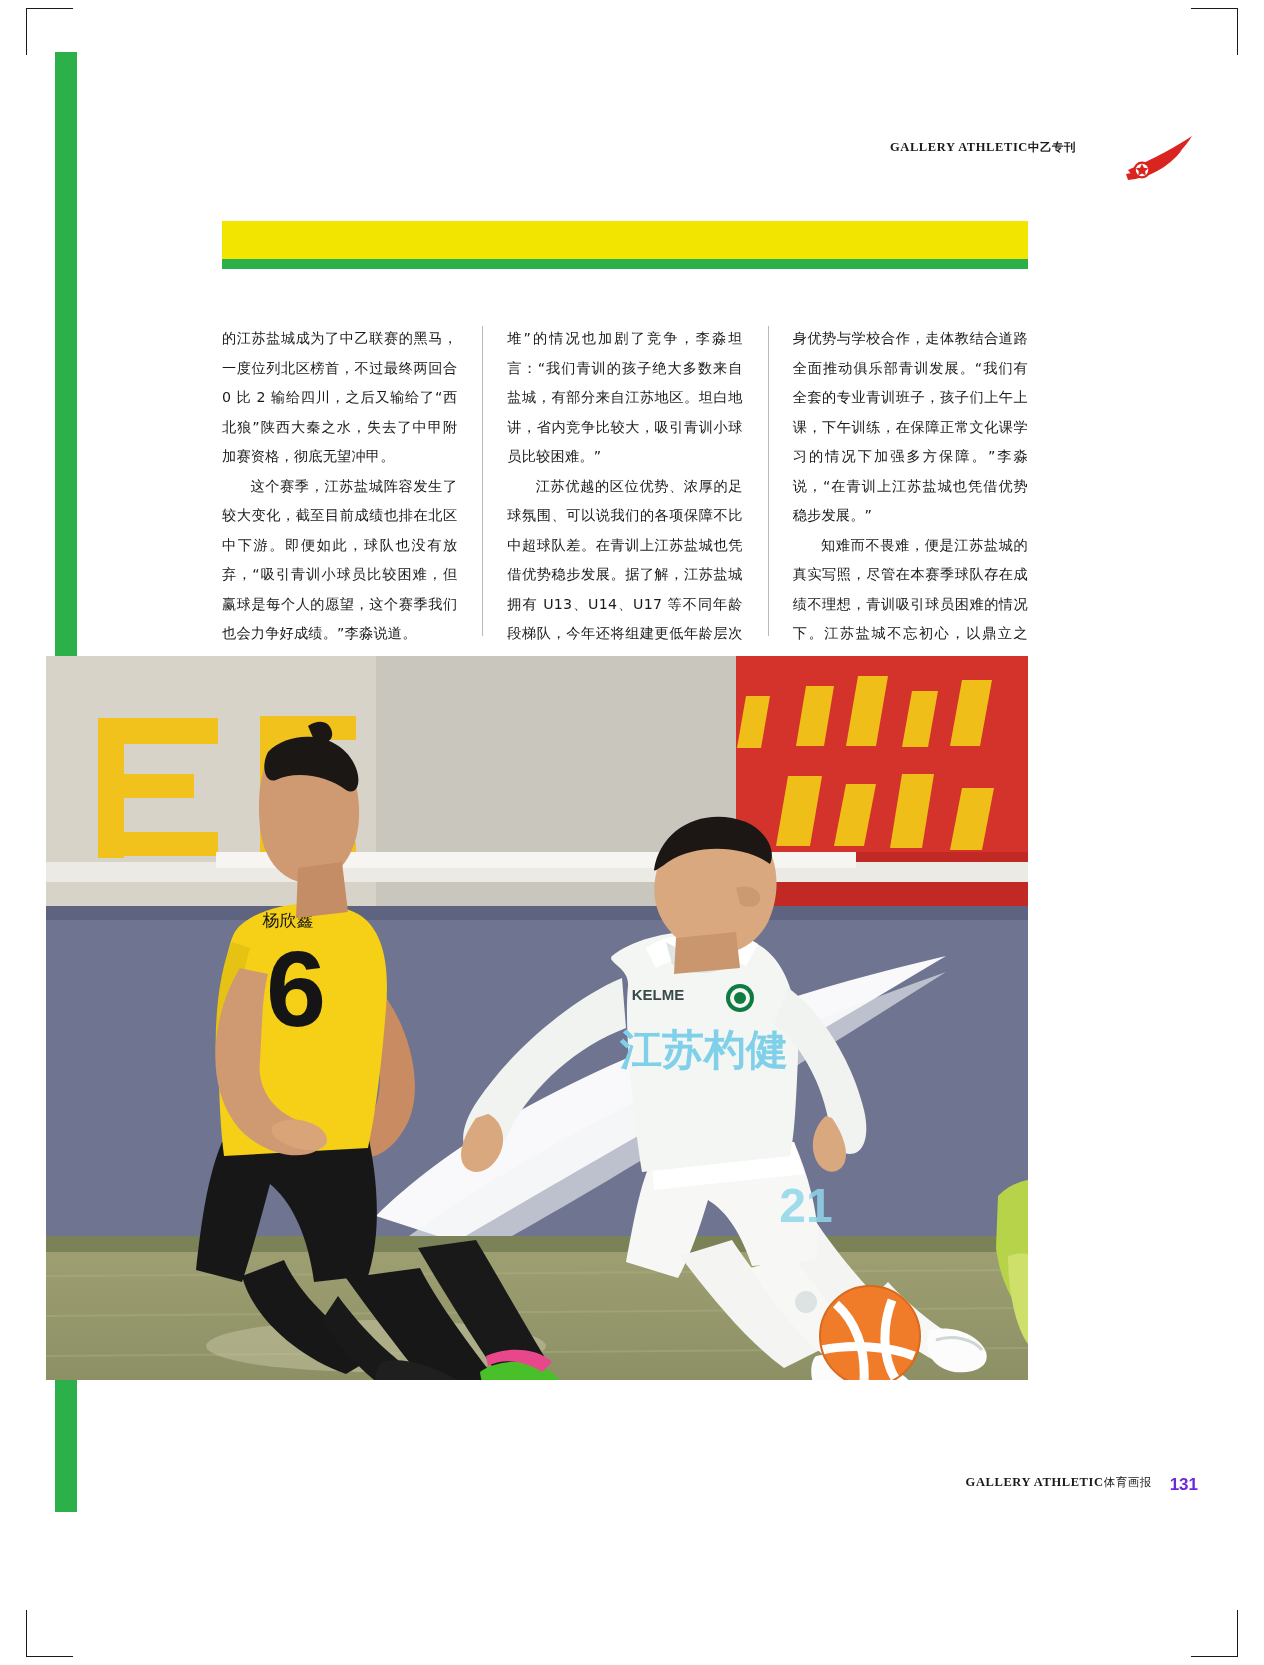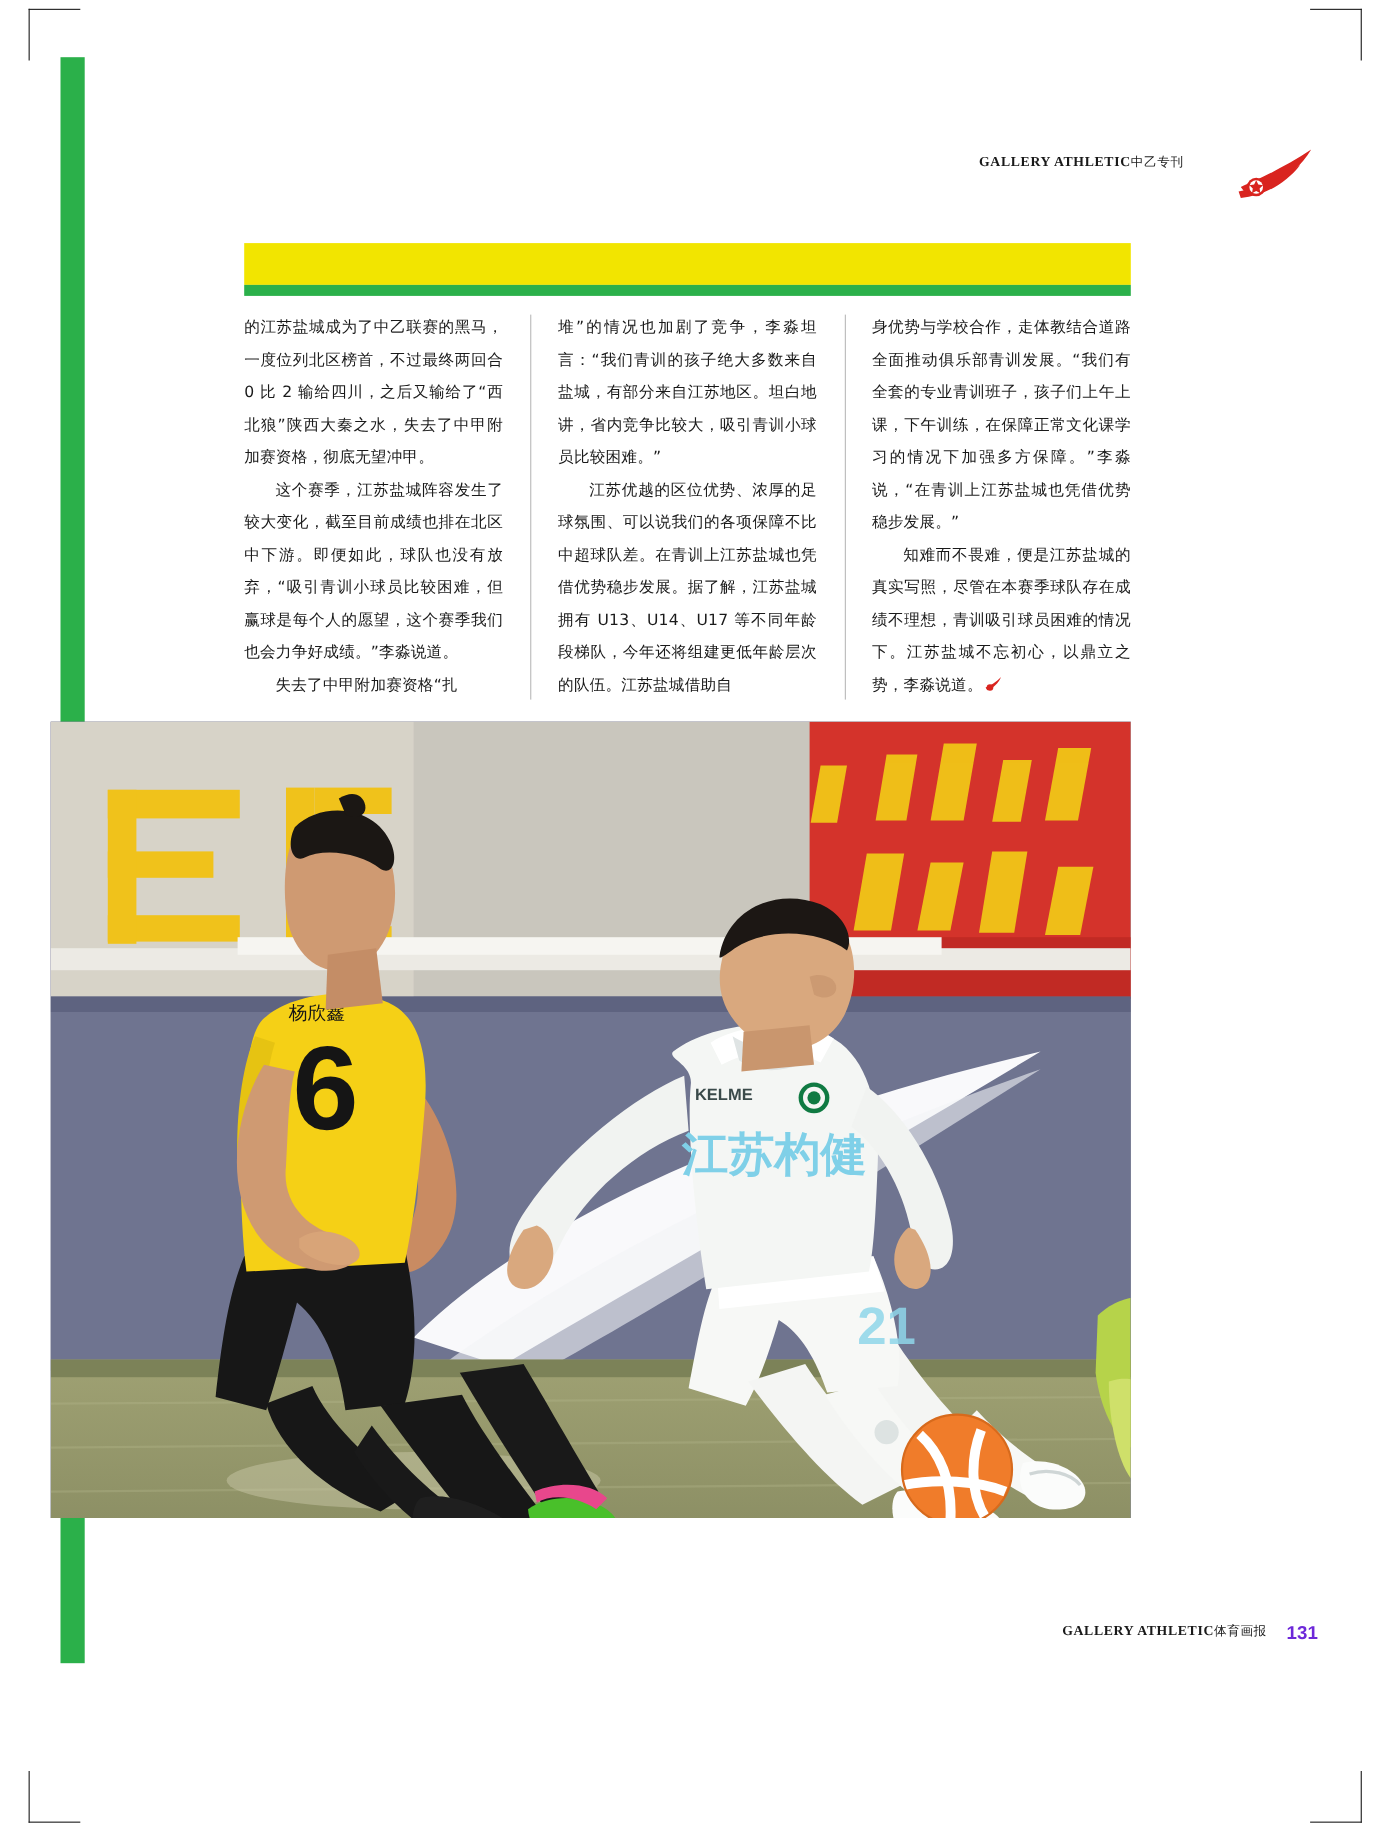--- a/index.html
+++ b/index.html
@@ -53,21 +53,21 @@
     font-size: 12.5px;
     letter-spacing: 0.6px;
     color: #1a1a1a;
     white-space: nowrap;
     font-weight: bold;
   }
   .header-text .cn {
     font-family: "DejaVu Sans", sans-serif;
     font-size: 11.5px;
     letter-spacing: 0.5px;
-    font-weight: normal;
+    font-weight: bold;
   }
   .logo-mark {
     position: absolute;
     top: 130px;
     right: 66px;
     width: 74px;
     height: 56px;
   }
 
   
@@ -92,20 +92,21 @@
     left: 222px;
     top: 284px;
     width: 806px;
     height: 366px;
     display: flex;
   }
   .col {
     width: 252px;
     position: relative;
     padding-right: 0;
+    margin-top: 40px;
   }
   .col + .col { margin-left: 25px; padding-left: 25px; }
   .col + .col::before {
     content: "";
     position: absolute;
     left: 0;
     top: 2px;
     bottom: 14px;
     width: 1px;
     background: #b9b9b9;

